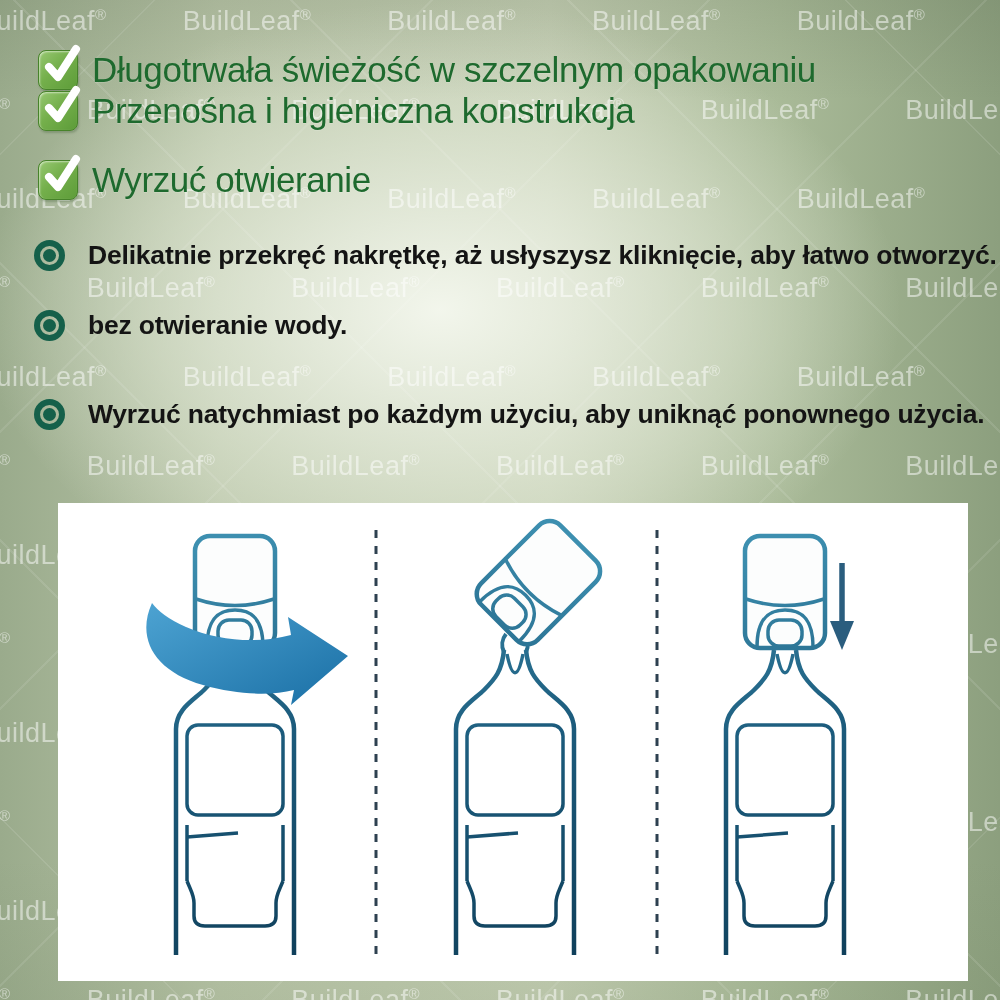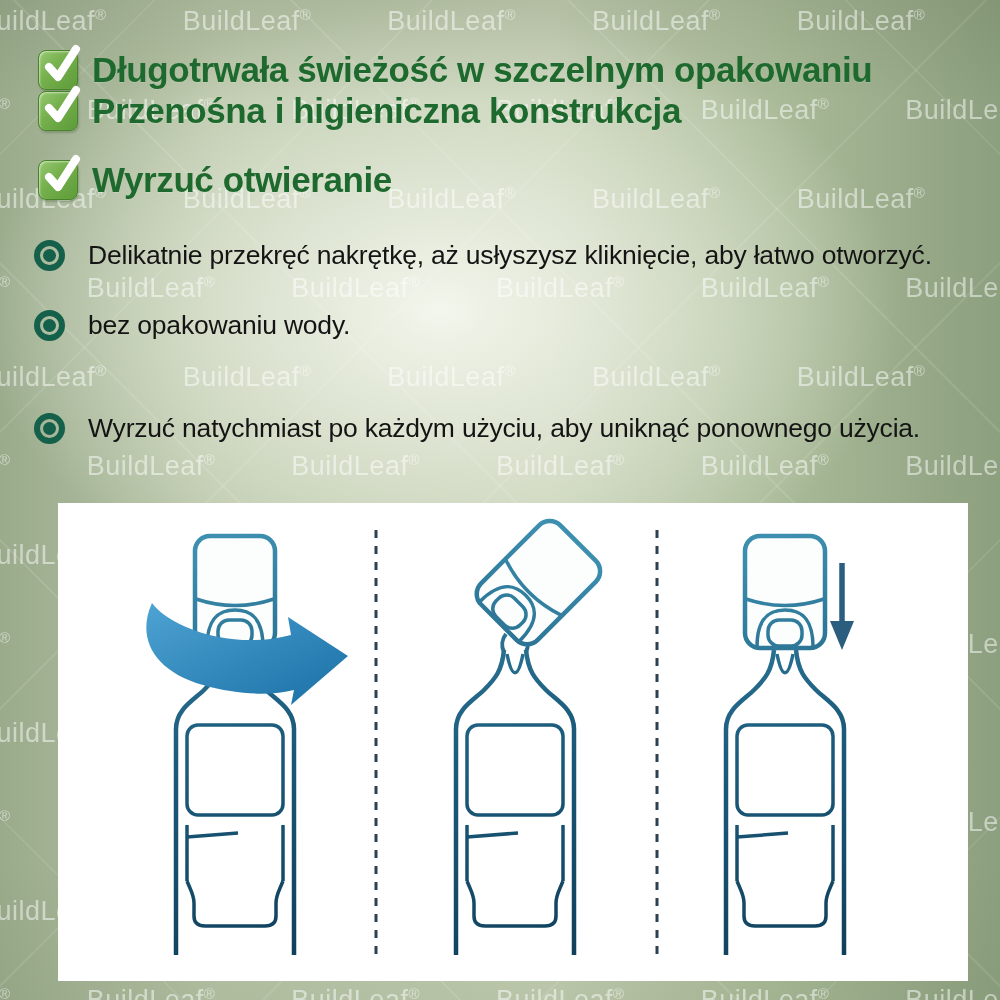--- a/index.html
+++ b/index.html
@@ -35,39 +35,39 @@
   .checkbox-icon{
     width:38px;height:38px;border-radius:8px;flex:none;margin-top:2px;
     background:linear-gradient(135deg,#97c872 0%,#74af4b 45%,#5d9c39 100%);
     border:1px solid #47832a;
     box-shadow:inset 1px 1px 2px rgba(255,255,255,.55), 1px 2px 2px rgba(40,70,30,.25);
     position:relative;
   }
   .checkbox-icon svg{position:absolute;left:3px;top:-8px;overflow:visible;}
   .feature-label{
     margin-left:14px;
-    font-size:35px;font-weight:bold;color:#1e6a2e;letter-spacing:-.4px;line-height:44px;
+    font-size:35px;font-weight:normal;color:#1e6a2e;letter-spacing:-.4px;line-height:44px;
     text-shadow:0 1px 0 rgba(255,255,255,.15);
     white-space:nowrap;
   }
 
   
   .instruction-row{position:absolute;left:34px;display:flex;align-items:flex-start;}
   .target-icon{
     width:19px;height:19px;flex:none;margin-top:3px;
     border:6px solid #15604a;border-radius:50%;position:relative;background:transparent;
   }
   .target-icon .dot{
     position:absolute;left:50%;top:50%;width:13px;height:13px;margin:-6.5px 0 0 -6.5px;
     background:#15604a;border-radius:50%;
   }
   .instruction-text{
     margin-left:23px;font-size:26.5px;color:#141414;line-height:36px;letter-spacing:-.2px;
   }
-  .instruction-text span{display:block;white-space:nowrap;}
+  .instruction-text span{display:block;white-space:nowrap;font-weight:bold;}
 
   
   .panel{
     position:absolute;left:58px;top:503px;width:910px;height:478px;
     background:#ffffff;z-index:3;
   }
 </style>
 </head>
 <body>
 
@@ -199,24 +199,24 @@
       </span>
     <div class="instruction-text">
       <span>Delikatnie przekręć nakrętkę, aż usłyszysz kliknięcie, aby łatwo otworzyć.</span>
     </div>
   </div>
   <div class="instruction-row" style="top:307px">
     <span class="target-icon">
         <span class="dot"></span>
       </span>
     <div class="instruction-text">
-      <span>bez opakowaniu wody.</span>
-    </div>
-  </div>
-  <div class="instruction-row" style="top:410px">
+      <span>bez otwieranie wody.</span>
+    </div>
+  </div>
+  <div class="instruction-row" style="top:396px">
     <span class="target-icon">
         <span class="dot"></span>
       </span>
     <div class="instruction-text">
       <span>Wyrzuć natychmiast po każdym użyciu, aby uniknąć ponownego użycia.</span>
     </div>
   </div>
 
   <div class="panel">
     <svg width="910" height="478" viewBox="0 0 910 478">

